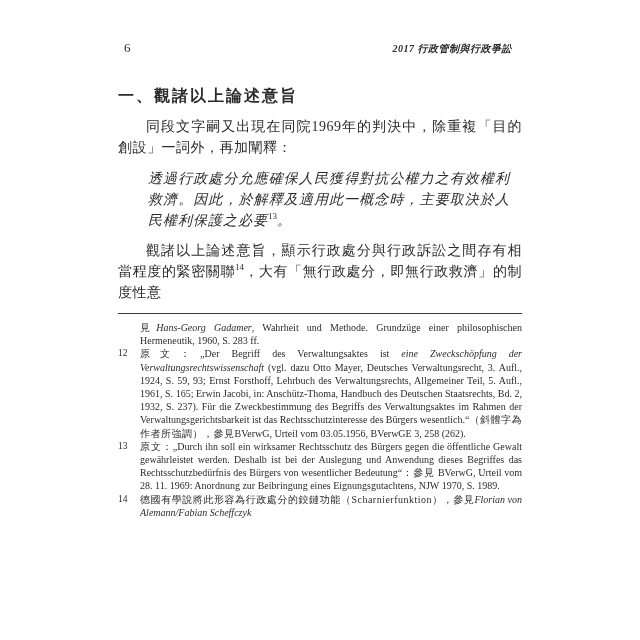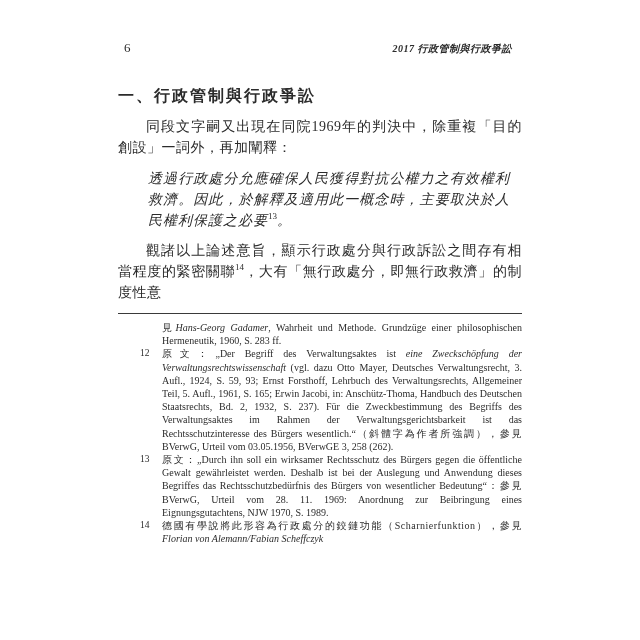--- a/index.html
+++ b/index.html
@@ -70,21 +70,20 @@
     margin: 10px 0 7px 0;
   }
   .footnotes {
     font-size: 10px;
     line-height: 13.2px;
     text-align: justify;
   }
   .footnote {
     position: relative;
     padding-left: 22px;
-    margin-left: 22px;
   }
   .footnote .fn-num {
     position: absolute;
     left: 0;
     top: 0;
     width: 20px;
     font-size: 9.5px;
   }
   .footnote .ita { font-style: italic; }
   .footnote .rom { font-style: normal; }
@@ -95,21 +94,21 @@
 
 <div class="page">
 
   <header class="page-header">
     <span class="page-number">6</span>
     <span class="running-title">2017 行政管制與行政爭訟</span>
   </header>
 
   <main>
 
-    <h2 class="section-heading">一、行政管制與行政爭訟</h2>
+    <h2 class="section-heading">一、觀諸以上論述意旨</h2>
 
 
 
     <p class="body-para">同段文字嗣又出現在同院1969年的判決中，除重複「目的創設」一詞外，再加闡釋：</p>
 
     <blockquote class="quote"><span>透過行政處分允應確保人民獲得對抗公權力之有效權利救濟。因此，於解釋及適用此一概念時，主要取決於人民權利保護之必要</span><sup class="fnref">13</sup><span>。</span></blockquote>
 
     <p class="body-para"><span>觀諸以上論述意旨，顯示行政處分與行政訴訟之間存有相當程度的緊密關聯</span><sup class="fnref">14</sup><span>，大有「無行政處分，即無行政救濟」的制度性意</span></p>
 
     <hr class="footnote-rule">

